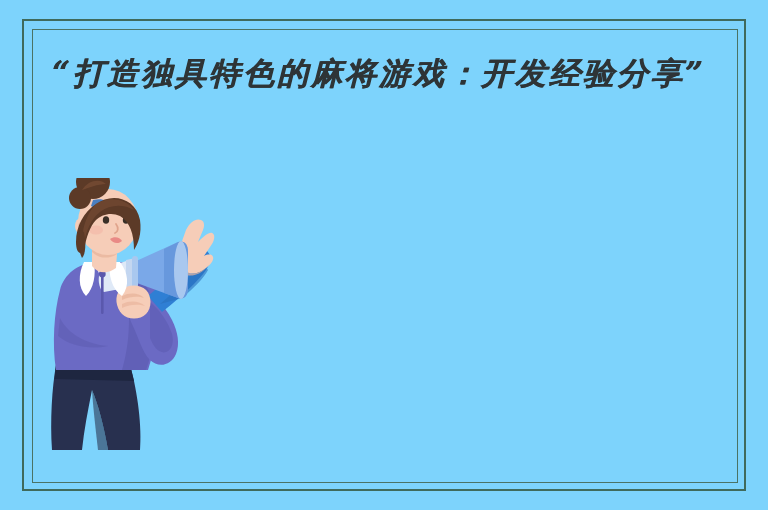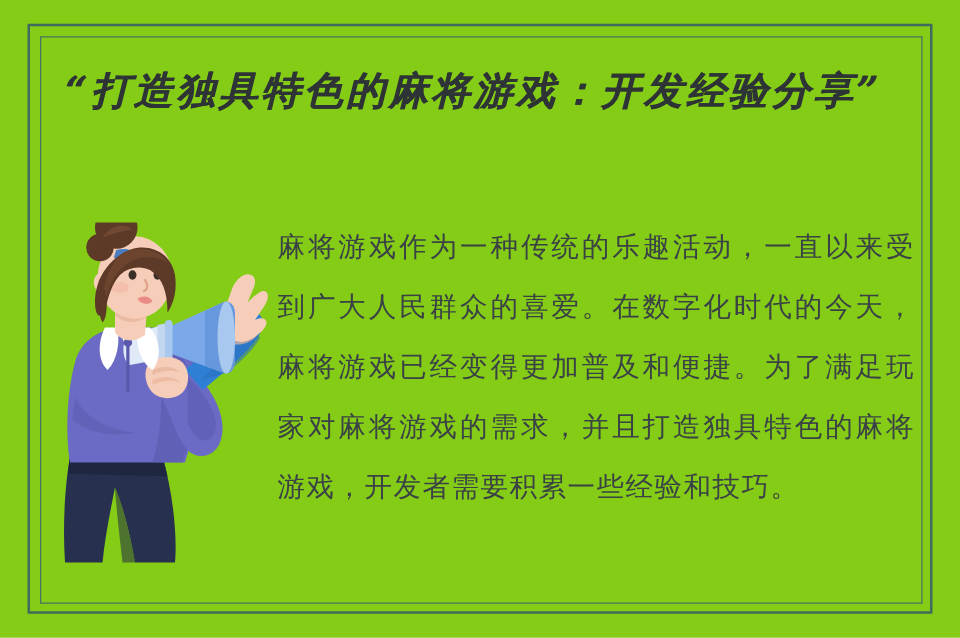--- a/index.html
+++ b/index.html
@@ -10,21 +10,21 @@
     width: 768px;
     height: 510px;
     overflow: hidden;
     font-family: "Liberation Sans", sans-serif;
   }
 
   #poster {
     position: relative;
     width: 768px;
     height: 510px;
-    background: #84cc16;
+    background: #7dd3fc;
     box-sizing: border-box;
   }
 
   
   .frame-outer {
     position: absolute;
     left: 22px;
     top: 19px;
     width: 724px;
     height: 472px;
@@ -183,15 +183,14 @@
                C96 56 92 44 82 38 C74 34 64 36 58 42
                C52 48 48 60 46 72 C42 78 38 74 38 64
                C38 48 46 34 58 26 Z" fill="#5c3a27"></path>
 
       <path d="M58 26 C70 18 88 20 96 32 C86 26 72 26 62 34 C54 40 48 52 46 66 C42 56 48 36 58 26 Z" fill="#7b4f36" opacity="0.55"></path>
 
       <path d="M42 52 C40 62 40 72 44 80 C48 76 48 64 46 54 Z" fill="#5c3a27"></path>
     </svg>
   </div>
 
-  <div class="body-text">麻将游戏作为一种传统的乐趣活动，一直以来受到广大人民群众的喜爱。在数字化时代的今天，麻将游戏已经变得更加普及和便捷。为了满足玩家对麻将游戏的需求，并且打造独具特色的麻将游戏，开发者需要积累一些经验和技巧。</div>
 
 </div>
 
 </body></html>

